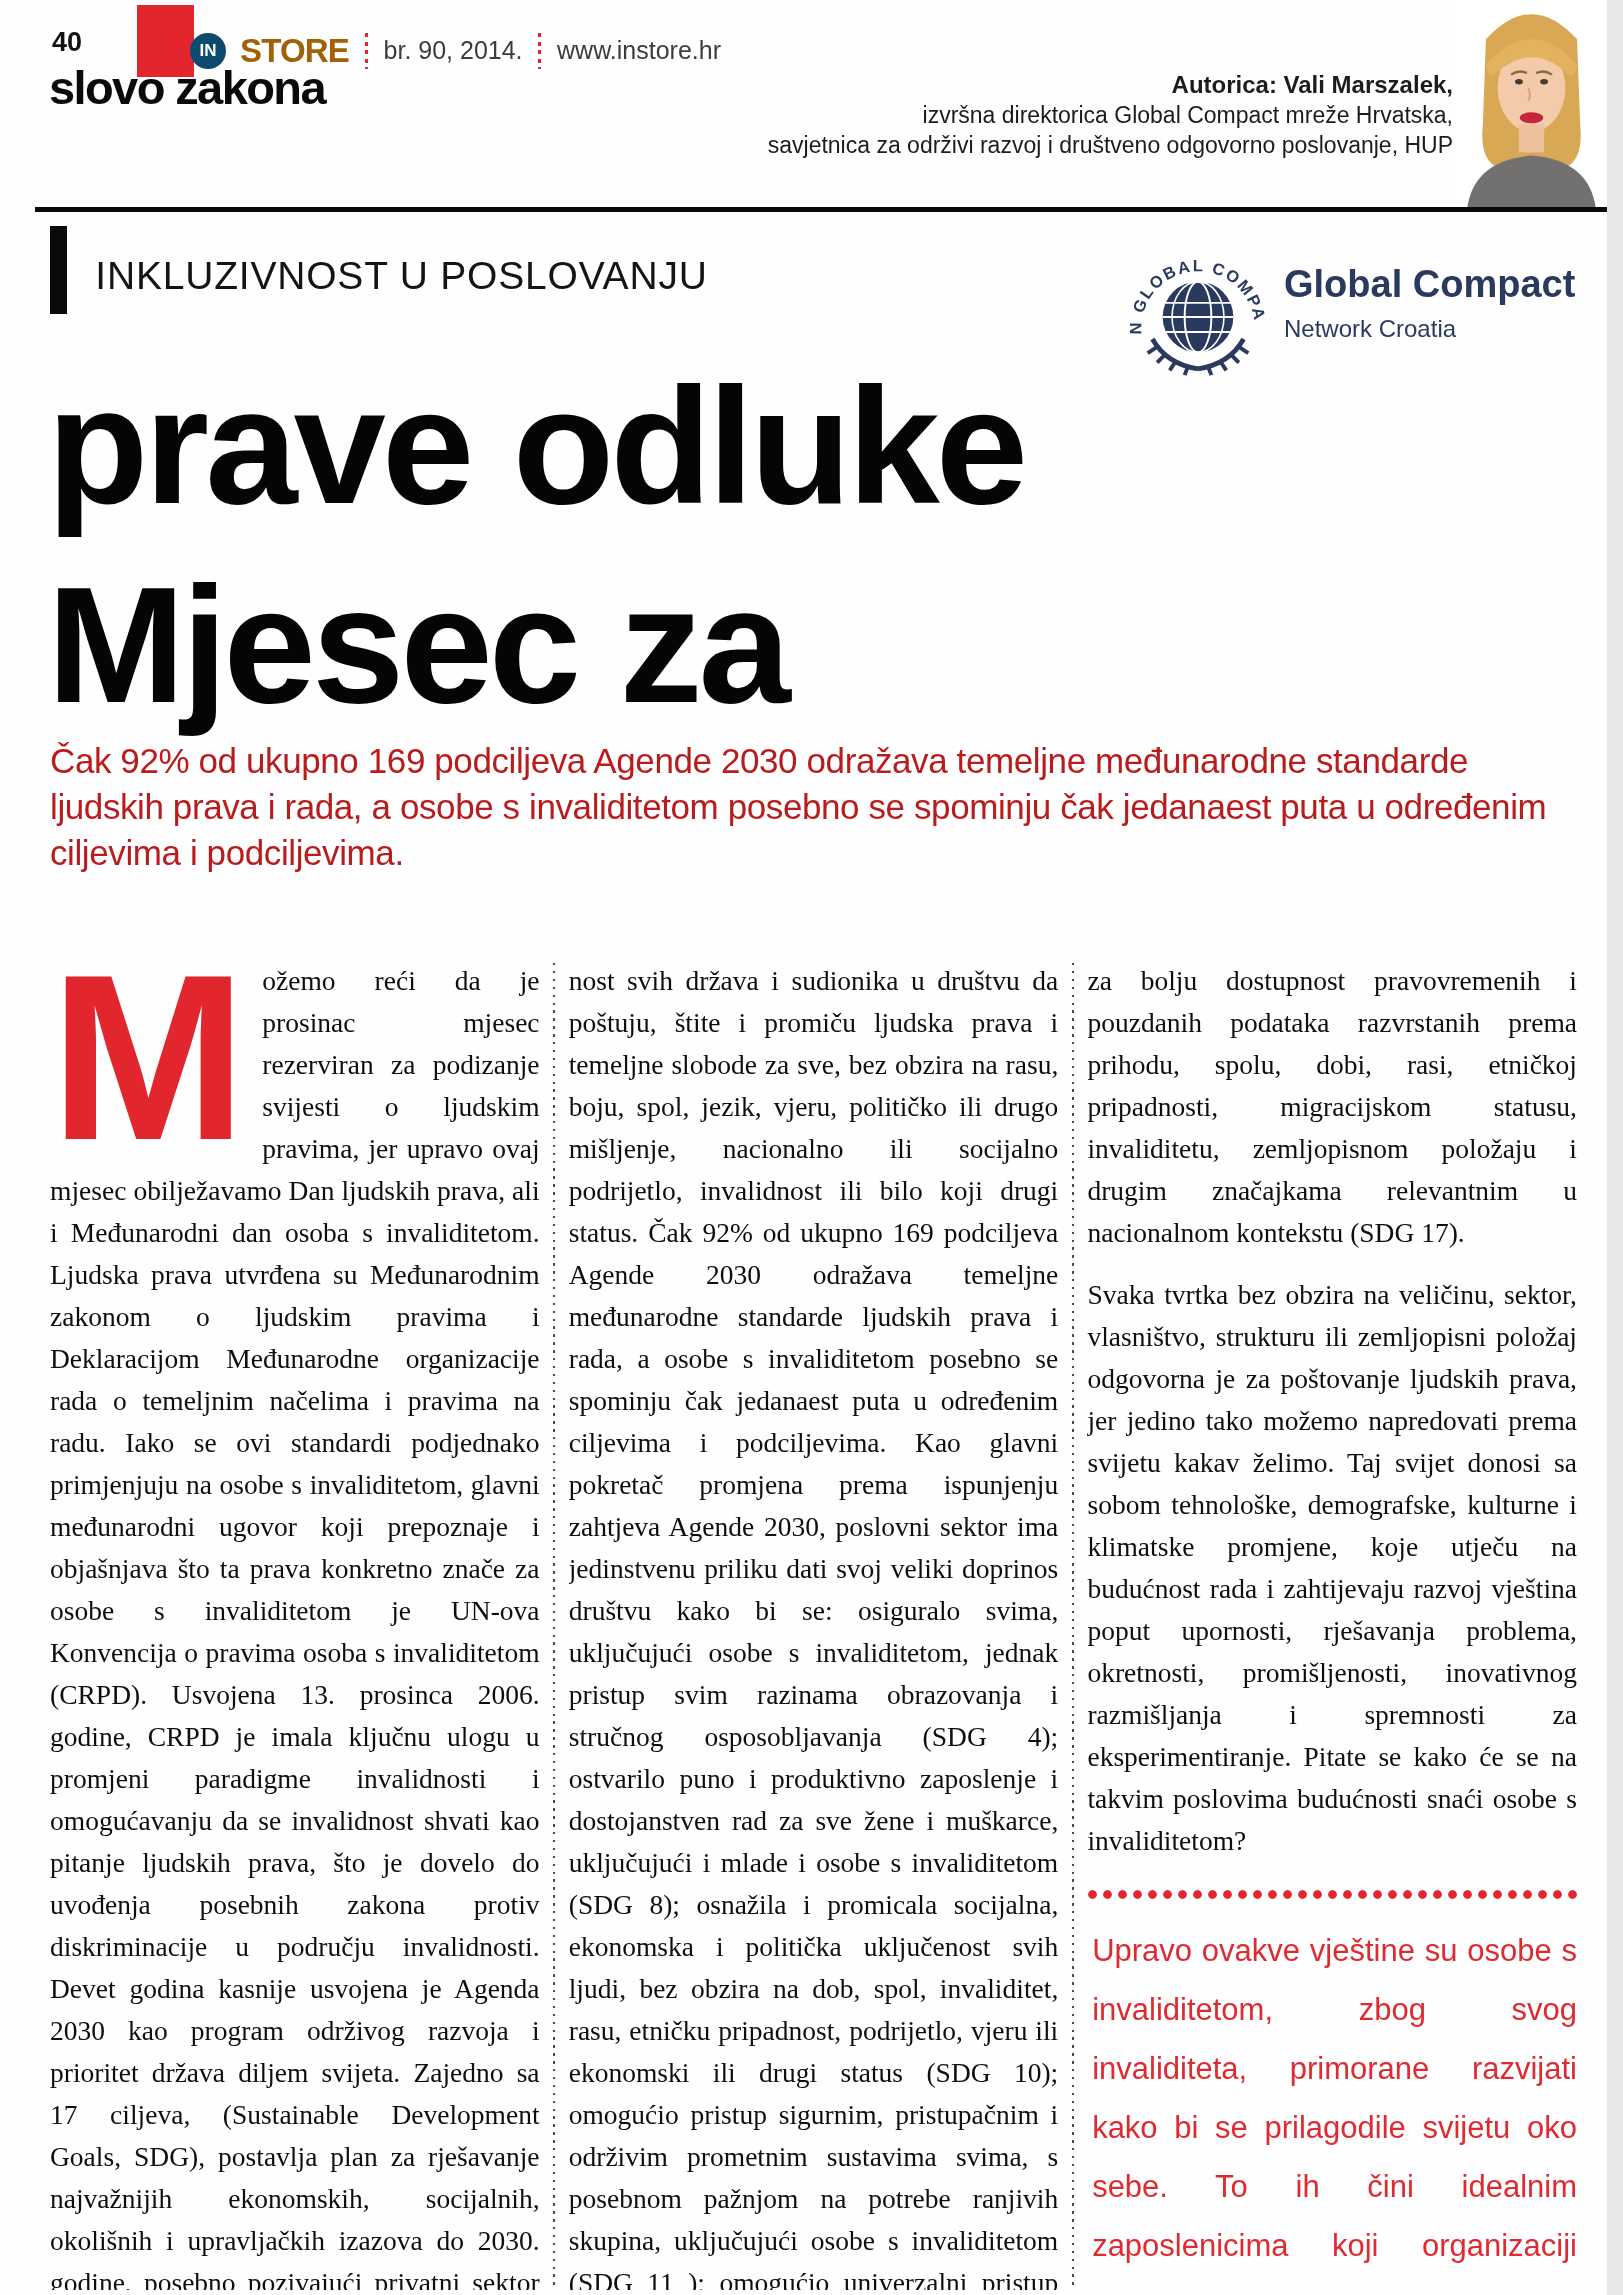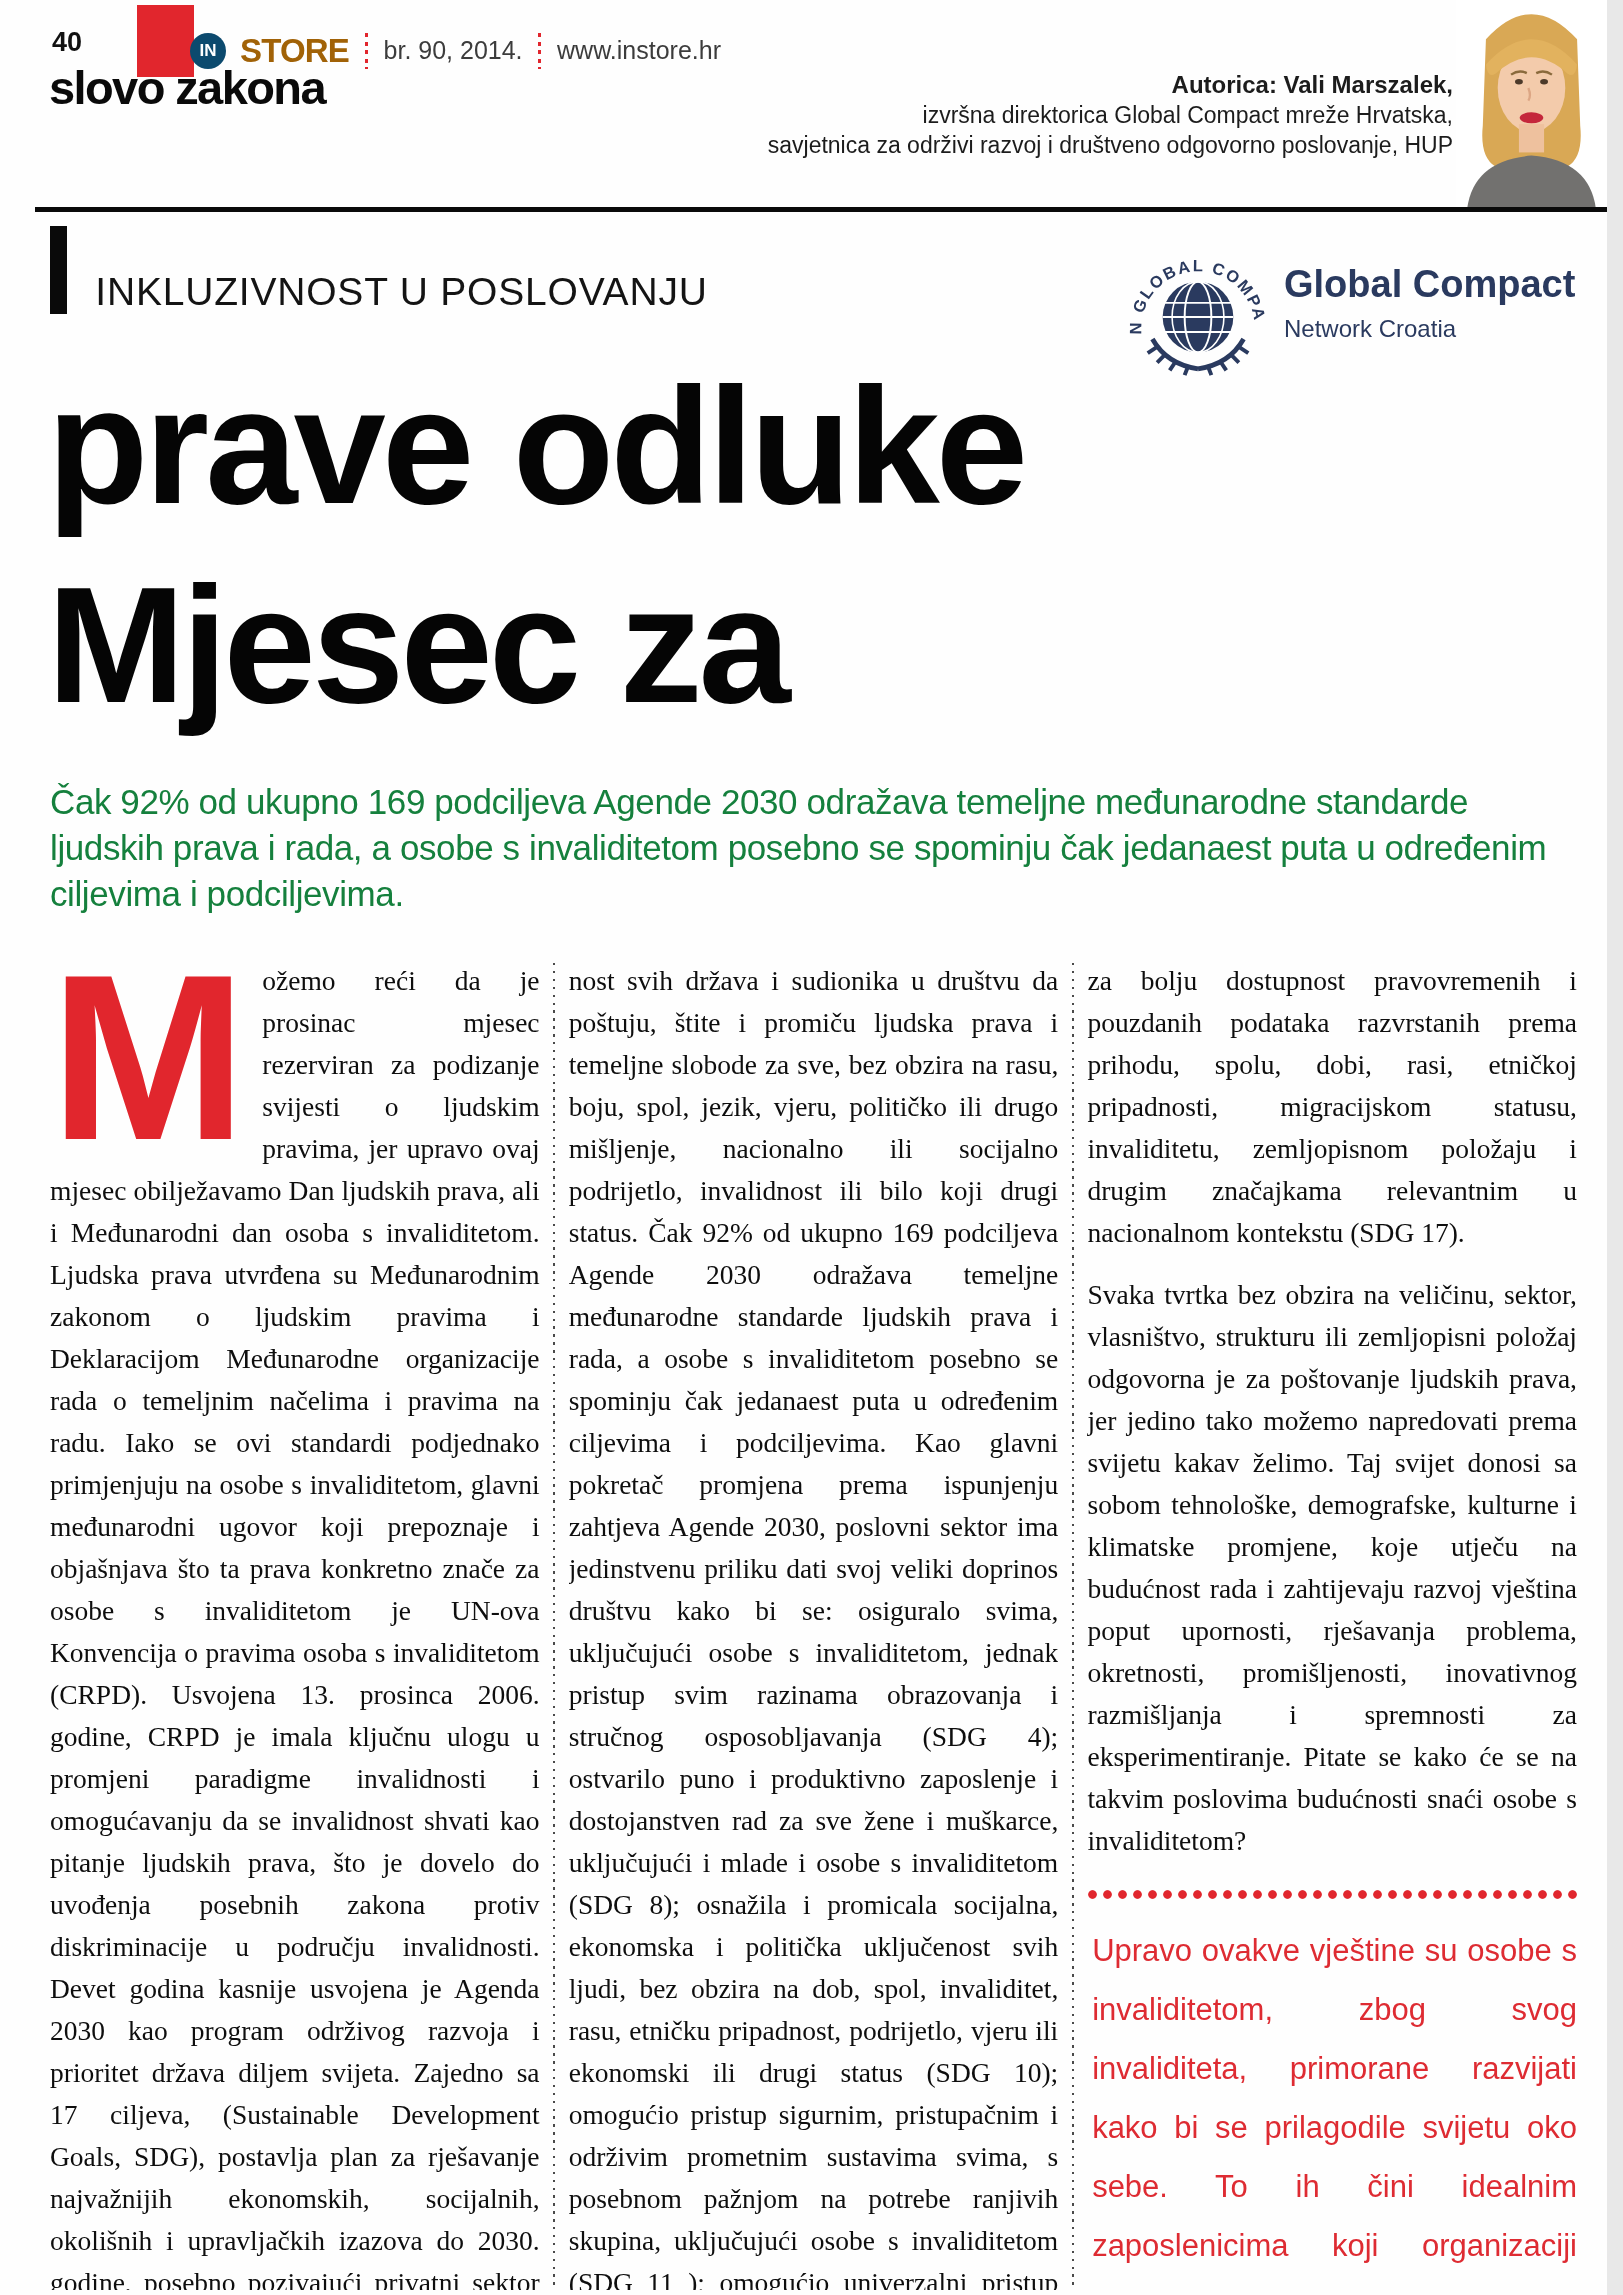--- a/index.html
+++ b/index.html
@@ -21,35 +21,35 @@
   .vdots{width:3.1px;height:36px;margin:0 15.7px;
     background:repeating-linear-gradient(to bottom,#e1262d 0 3.9px,transparent 3.9px 8.6px);}
   .issue-text,.site-text{font-size:25px;color:#3c3c3c;letter-spacing:0;}
   .section-name{position:absolute;left:49px;top:60px;font-size:47px;font-weight:bold;color:#0a0a0a;letter-spacing:-1.6px;}
   .author-block{position:absolute;right:154px;top:69px;text-align:right;width:864px;color:#1c1c1c;}
   .author-name{font-size:24px;font-weight:bold;line-height:31px;}
   .author-role1,.author-role2{font-size:23px;line-height:30px;}
   .photo{position:absolute;right:0;top:0;width:151px;height:209px;}
   .header-rule{position:absolute;left:35px;right:0;top:207px;height:4.7px;background:#0a0a0a;}
   
-  .kicker-row{position:absolute;left:50px;top:226px;display:flex;align-items:flex-end;}
+  .kicker-row{position:absolute;left:50px;top:226px;display:flex;align-items:center;}
   .kicker-bar{width:17.3px;height:88px;background:#0a0a0a;}
   .kicker-text{margin-left:28px;margin-top:11px;font-size:39px;font-weight:400;color:#141414;letter-spacing:0.8px;}
   
   .gc-logo{position:absolute;left:1121px;top:229px;display:flex;align-items:center;}
   .gc-emblem{width:154px;height:154px;}
   .gc-words{margin-left:9px;color:#2a3a5f;}
   .gc-line1{font-size:38px;font-weight:bold;line-height:46px;}
   .gc-line2{font-size:24px;font-weight:400;line-height:44px;}
   
   .headline{position:absolute;left:47px;top:346px;font-size:166px;line-height:199px;
     font-weight:bold;color:#050505;letter-spacing:-3.9px;}
   
-  .lead{position:absolute;left:50px;top:779px;width:1500px;font-size:35px;line-height:46px;
-    color:#15803d;letter-spacing:-0.4px;font-weight:400;}
+  .lead{position:absolute;left:50px;top:738px;width:1500px;font-size:35px;line-height:46px;
+    color:#b91c1c;letter-spacing:-0.4px;font-weight:400;}
   
   .columns{position:absolute;left:50px;top:960px;width:1527px;height:1330px;display:flex;overflow:hidden;}
   .col{flex:1 1 0;overflow:hidden;
     font-family:"Liberation Serif",serif;font-size:27.5px;line-height:42px;
     text-align:justify;color:#0e0e0e;}
   .col p{margin:0 0 20.4px 0;}
   .col-divider{width:2.4px;margin:3.1px 13.4px 0 13.4px;
     background:repeating-linear-gradient(to bottom,#4a4a4a 0 2.4px,transparent 2.4px 7.9px);}
   .dropcap{float:left;color:#e1262d;font-family:"Liberation Sans",sans-serif;font-weight:bold;
     font-size:236px;line-height:185px;margin:4.7px 20.4px 0 0;letter-spacing:-4.7px;}

